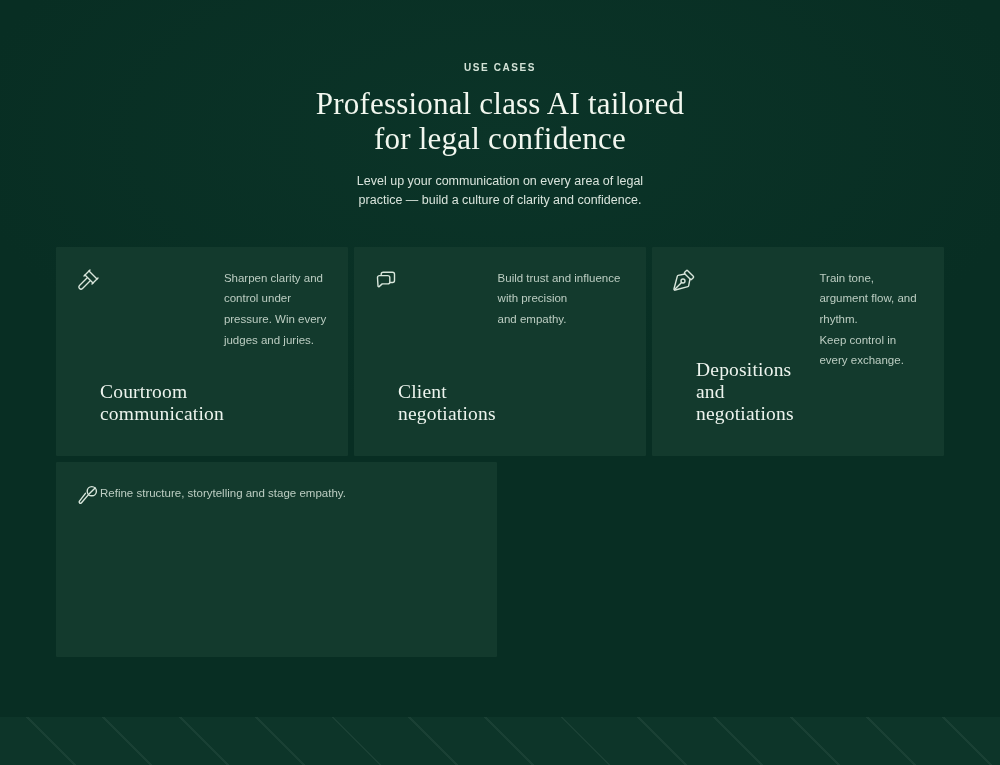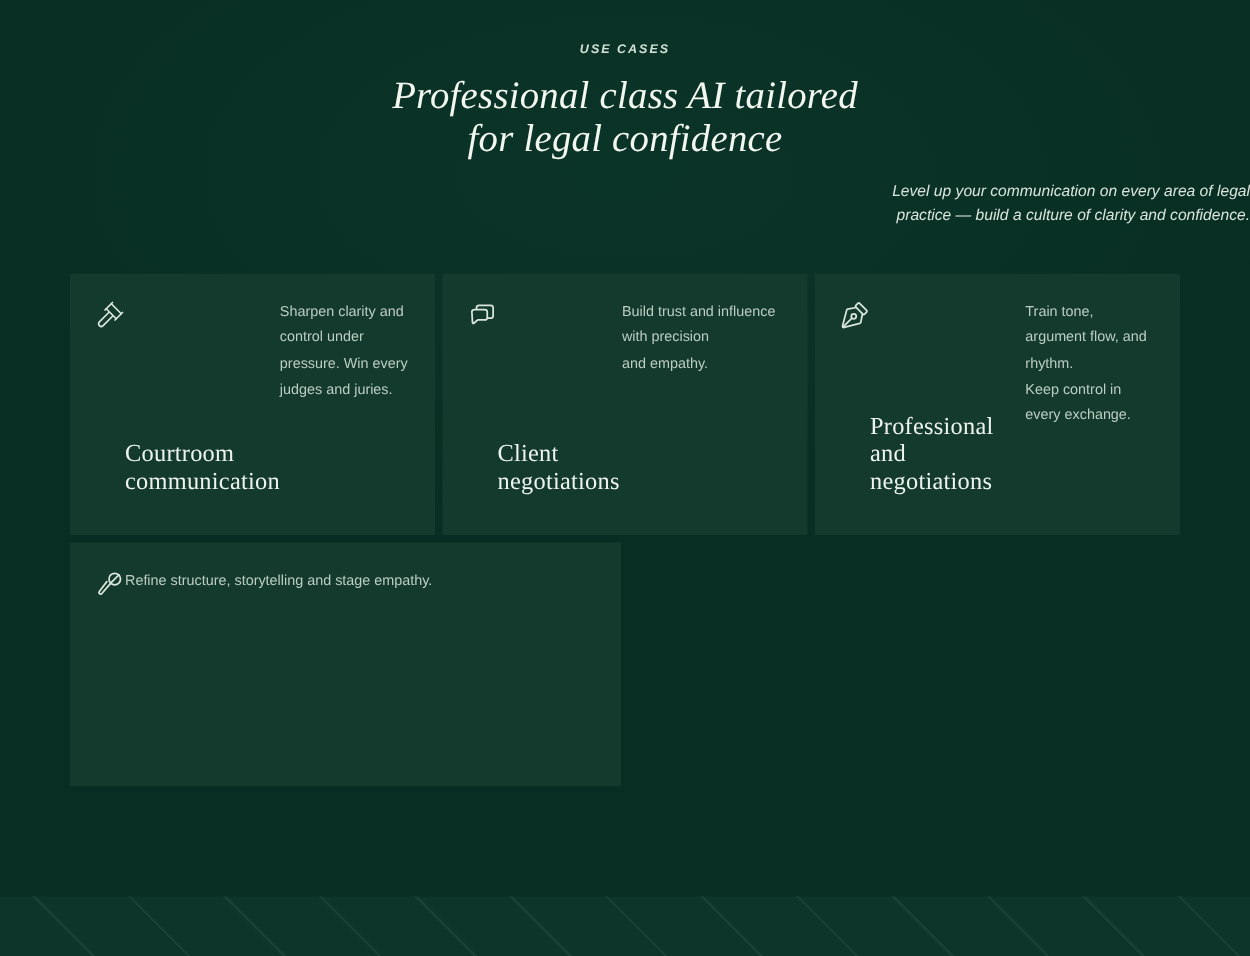--- a/index.html
+++ b/index.html
@@ -18,23 +18,22 @@
   html,body{width:1000px;height:765px;overflow:hidden;}
   body{
     font-family:"Liberation Sans",sans-serif;
     background:
       radial-gradient(90% 60% at 50% 18%, var(--page-bg-light) 0%, rgba(11,52,40,0) 60%),
       var(--page-bg);
     position:relative;
     color:var(--subtitle);
   }
   .hero{
-    padding-top:34px;
+    padding-top:62px;
     text-align:center;
-    font-style:italic;
   }
   .eyebrow{
     font-size:10px;
     font-weight:700;
     letter-spacing:1.6px;
     color:var(--eyebrow);
     text-transform:uppercase;
     margin-bottom:14px;
   }
   h1.title{
@@ -45,21 +44,20 @@
     color:var(--heading);
     white-space:pre-line;
     letter-spacing:.2px;
     margin-bottom:16px;
   }
   .subtitle{
     font-size:12.5px;
     line-height:1.45;
     color:var(--subtitle);
     white-space:pre-line;
-    text-align:right;
   }
   .cards{
     margin:38px 56px 0;
     display:grid;
     grid-template-columns:repeat(6,1fr);
     gap:6px;
   }
   .card{
     background:var(--card-bg);
     padding:21px 20px 22px;
@@ -154,21 +152,21 @@
     <span class="icon">
       <svg viewBox="0 0 24 24">
         <g transform="translate(0 24) scale(1 -1)">
           <path d="M15.707 21.293a1 1 0 0 1-1.414 0l-1.586-1.586a1 1 0 0 1 0-1.414l5.586-5.586a1 1 0 0 1 1.414 0l1.586 1.586a1 1 0 0 1 0 1.414z"></path>
           <path d="m18 13-1.375-6.874a1 1 0 0 0-.746-.776L3.235 2.028a1 1 0 0 0-1.207 1.207L5.35 15.879a1 1 0 0 0 .776.746L13 18"></path>
           <path d="m2.3 2.3 7.286 7.286"></path>
           <circle cx="11" cy="11" r="2"></circle>
         </g>
       </svg>
     </span>
-    <h3>Professional and negotiations</h3>
+    <h3>Depositions and negotiations</h3>
     <p>Train tone, argument flow, and rhythm.
 Keep control in every exchange.</p>
   </div>
 
   <div class="card row2">
     <span class="icon">
       <svg viewBox="0 0 24 24">
         <circle cx="15.8" cy="8.2" r="4.6"></circle>
         <path d="M12.5 11.5 19.1 4.9"></path>
         <path d="M12.3 11.9 5.3 20a1.3 1.3 0 0 1-1.85-1.8l6-7.9"></path>

